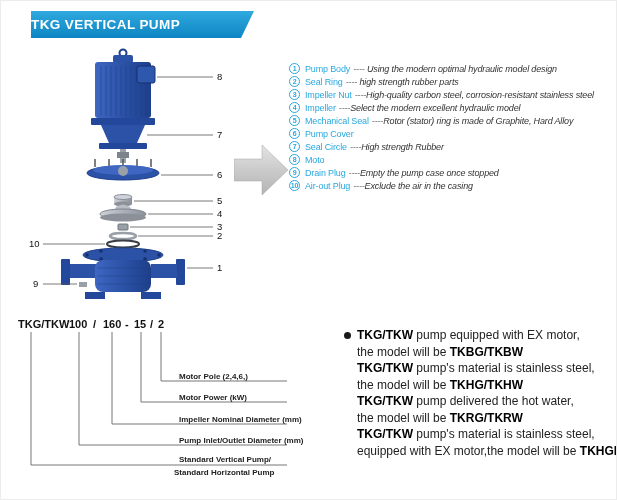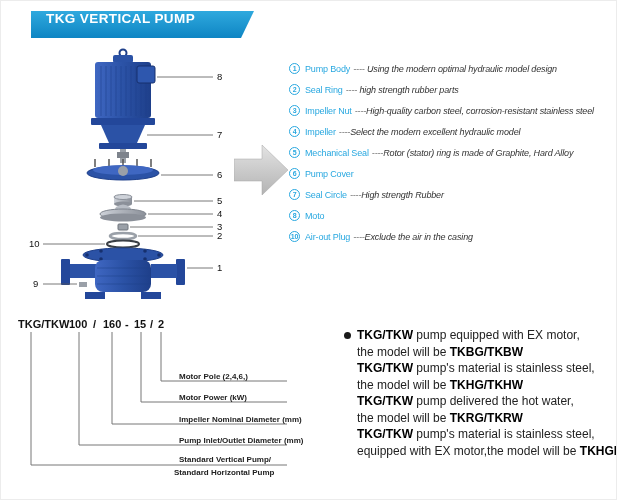--- a/index.html
+++ b/index.html
@@ -4,32 +4,32 @@
 <style>
   * { margin:0; padding:0; box-sizing:border-box; }
   html,body { background:#fff; }
   body { font-family:"Liberation Sans", sans-serif; }
   .page { position:relative; width:617px; height:500px; background:#fff; overflow:hidden; border:1px solid #ececec; }
 
   
   .banner { position:absolute; left:30px; top:10px; width:223px; height:27px;
             background:linear-gradient(180deg,#2fa9de,#0e85c3);
             clip-path:polygon(0 0,100% 0,calc(100% - 13px) 100%,0 100%);
-            display:flex; align-items:flex-start; padding-left:15px; }
+            display:flex; align-items:center; }
   .banner span { color:#fff; font-size:13.5px; font-weight:bold; letter-spacing:.4px; }
 
   
   .diagram { position:absolute; left:20px; top:45px; }
   .callout-text { font-size:9.5px; fill:#111; font-family:"Liberation Sans", sans-serif; }
 
   
   .arrow-wrap { position:absolute; left:233px; top:141px; }
 
   
-  .features { position:absolute; left:288px; top:61px; display:flex; flex-direction:column; gap:8px; }
+  .features { position:absolute; left:288px; top:61px; display:flex; flex-direction:column; gap:0; }
   .feature { display:flex; align-items:center; height:13px; white-space:nowrap;
              font-size:9px; letter-spacing:-0.15px; }
   .fnum { flex:0 0 auto; width:11px; height:11px; border:1px solid #29a8e0; border-radius:50%;
           color:#29a8e0; font-size:7px; line-height:9px; text-align:center; margin-right:5px; font-weight:bold; }
   .fname { color:#29a8e0; margin-right:3px; }
   .fdesc { color:#333;font-style:italic; }
 
   
   .model { position:absolute; left:0; top:315px; width:340px; height:183px; }
   .model svg { position:absolute; left:0; top:0; }
@@ -194,20 +194,25 @@
       <span class="fname">Pump Cover</span>
     </div>
     <div class="feature">
       <span class="fnum">7</span>
       <span class="fname">Seal Circle</span>
       <span class="fdesc">----High strength Rubber</span>
     </div>
     <div class="feature">
       <span class="fnum">8</span>
       <span class="fname">Moto</span>
+    </div>
+    <div class="feature">
+      <span class="fnum">9</span>
+      <span class="fname">Drain Plug</span>
+      <span class="fdesc">----Empty the pump case once stopped</span>
     </div>
     <div class="feature">
       <span class="fnum">10</span>
       <span class="fname">Air-out Plug</span>
       <span class="fdesc">----Exclude the air in the casing</span>
     </div>
   </div>
 
   <div class="model">
     <svg width="340" height="183" viewBox="0 0 340 183">

